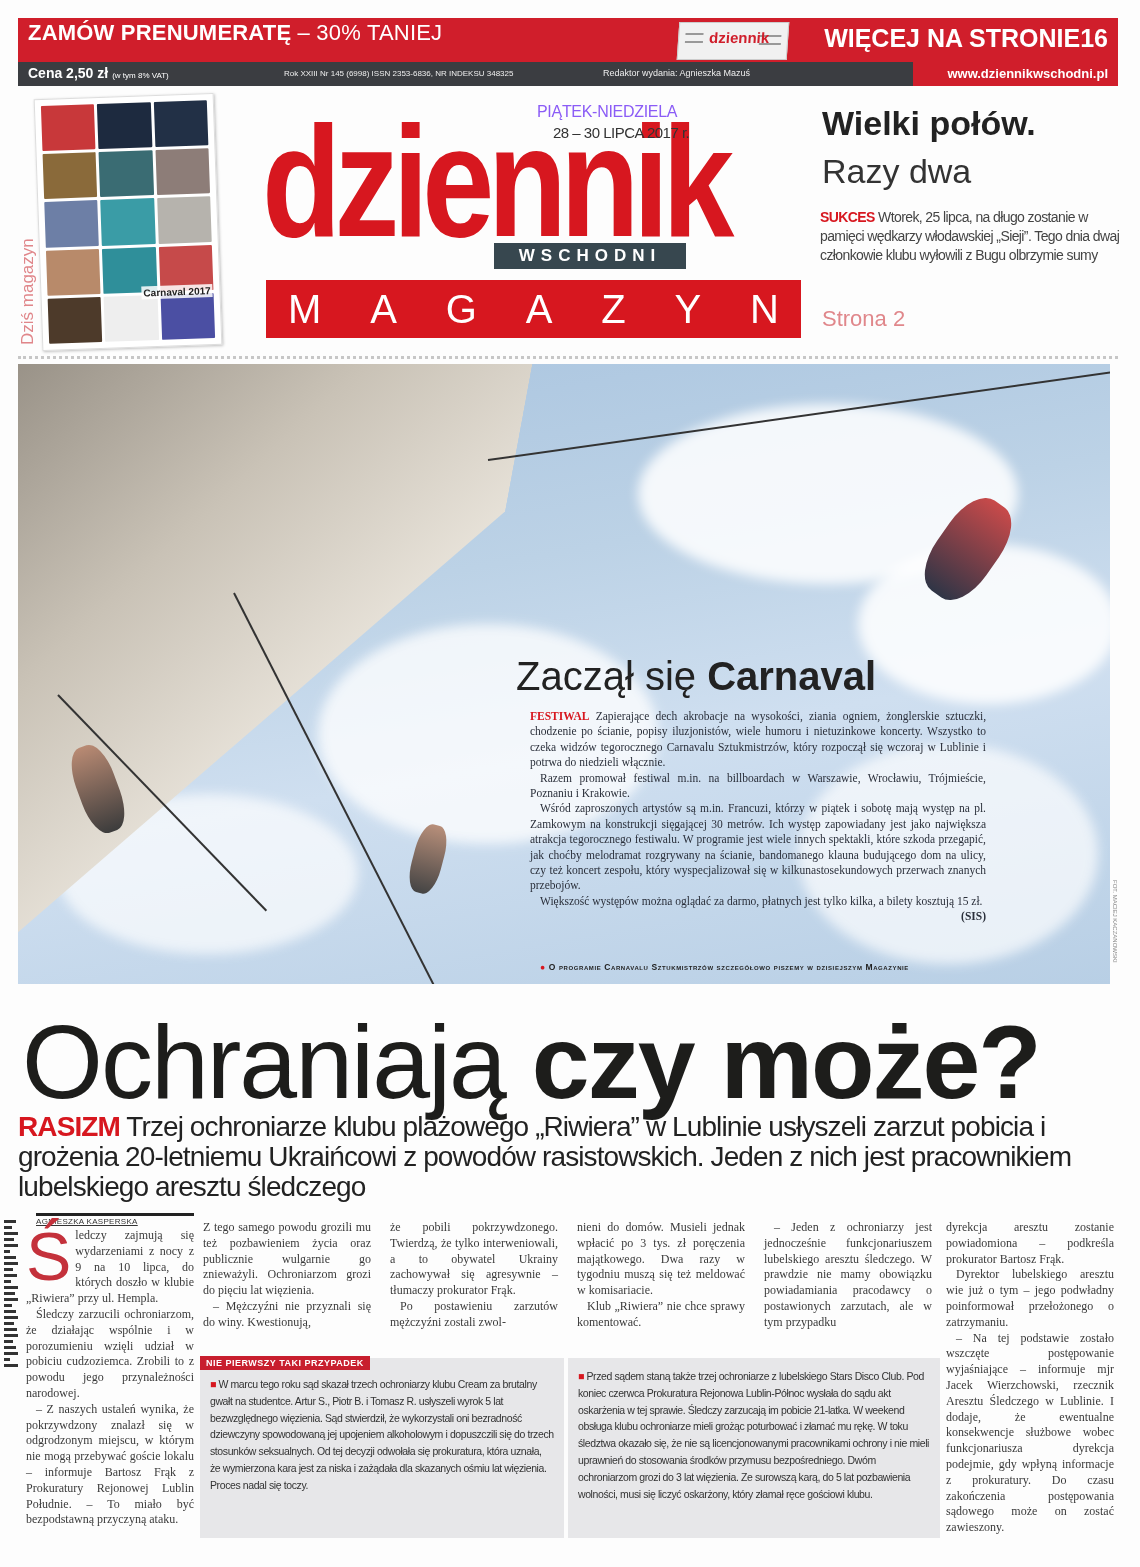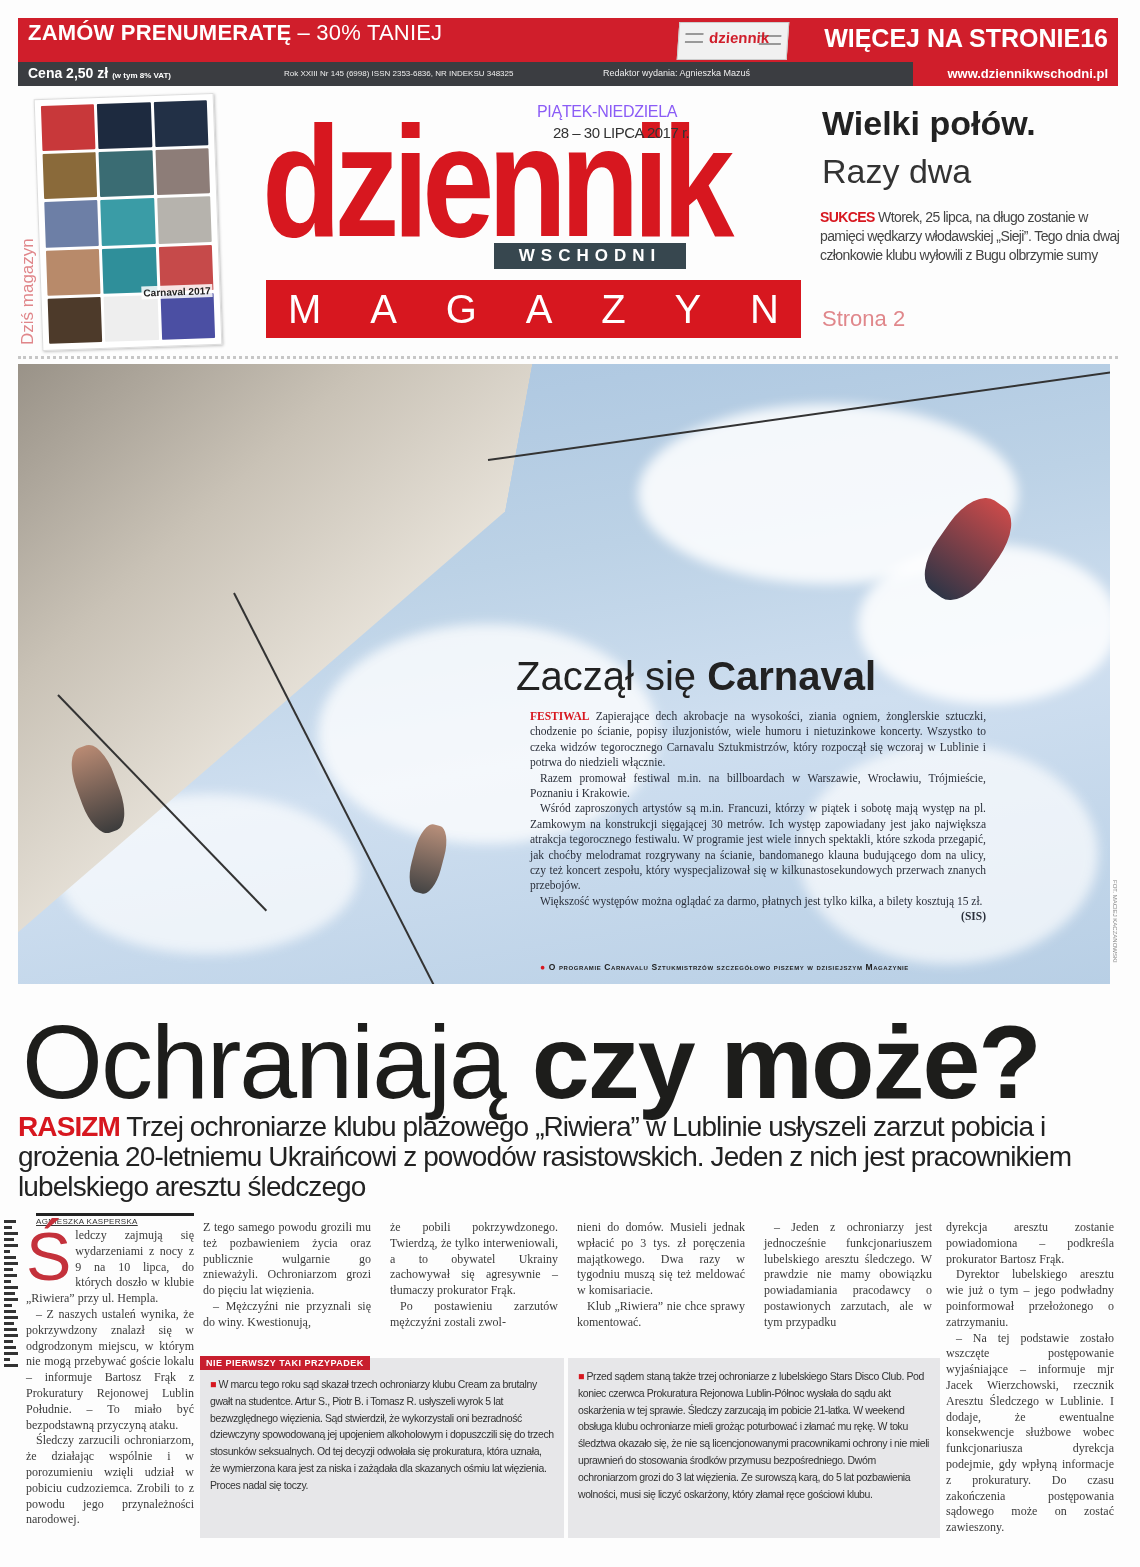--- a/index.html
+++ b/index.html
@@ -11,21 +11,21 @@
   .banner-red { position: absolute; left: 0; top: 0; width: 100%; height: 44px; background: #d01e2b; }
   .banner-dark { position: absolute; left: 0; top: 44px; width: 895px; height: 24px; background: #3b3d41; }
   .banner-red2 { position: absolute; left: 895px; top: 44px; width: 205px; height: 24px; background: #d01e2b; }
   .promo { position: absolute; left: 10px; top: 2px; color: #fff; font-size: 22px; font-weight: bold; letter-spacing: 0.2px; white-space: nowrap; }
   .promo .light { font-weight: normal; }
   .mini-paper { position: absolute; left: 660px; top: 4px; width: 110px; height: 38px; background: #f1f1f1; border: 1px solid #ccc; transform: skewX(-4deg); }
   .mini-paper .logo { position: absolute; left: 30px; top: 6px; color: #d01e2b; font-weight: bold; font-size: 15px; }
   .mini-paper .line { position: absolute; height: 2px; background: #999; }
   .more { position: absolute; right: 10px; top: 6px; color: #fff; font-size: 25px; font-weight: bold; white-space: nowrap; }
   .price { position: absolute; left: 10px; top: 47px; color: #fff; font-size: 14px; font-weight: bold; white-space: nowrap; }
-  .price small { font-size: 8px; font-weight: bold; margin-left: 4px; }
+  .price small { font-size: 8px; font-weight: normal; margin-left: 4px; }
   .issn { position: absolute; left: 266px; top: 51px; color: #eee; font-size: 8px; white-space: nowrap; }
   .editor { position: absolute; left: 585px; top: 50px; color: #eee; font-size: 9px; white-space: nowrap; }
   .url { position: absolute; right: 10px; top: 48px; color: #fff; font-size: 13px; font-weight: bold; white-space: nowrap; }
 
   
   .cover-thumb { position: absolute; left: 38px; top: 96px; width: 180px; height: 252px; background: #fff; border: 1px solid #ddd; transform: rotate(-2deg); box-shadow: 1px 1px 3px rgba(0,0,0,0.25); padding: 6px; }
   .thumb-grid { display: grid; grid-template-columns: 1fr 1fr 1fr; grid-template-rows: repeat(5, 1fr); gap: 3px; width: 100%; height: 100%; }
   .thumb-grid div { border-radius: 1px; }
   .thumb-label { position: absolute; left: 100px; top: 190px; font-size: 10px; font-weight: bold; color: #222; background: rgba(255,255,255,0.85); padding: 1px 2px; }
   .side-label { position: absolute; left: 18px; top: 345px; transform: rotate(-90deg); transform-origin: left top; color: #e0868a; font-size: 17px; white-space: nowrap; }
@@ -210,22 +210,22 @@
     <span style="width:12px"></span>
     <span style="width:14px"></span>
     <span style="width:6px"></span>
     <span style="width:14px"></span>
 </div>
 
 <div class="byline">AGNIESZKA KASPERSKA</div>
 
 <div class="col" style="left:26px;top:1228px;">
   <p class="noindent"><span class="dropcap">Ś</span><span>ledczy zajmują się wydarzeniami z nocy z 9 na 10 lipca, do których doszło w klubie „Riwiera” przy ul. Hempla.</span></p>
+  <p>Śledczy zarzucili ochroniarzom, że działając wspólnie i w porozumieniu wzięli udział w pobiciu cudzoziemca. Zrobili to z powodu jego przynależności narodowej.</p>
   <p>– Z naszych ustaleń wynika, że pokrzywdzony znalazł się w odgrodzonym miejscu, w którym nie mogą przebywać goście lokalu – informuje Bartosz Frąk z Prokuratury Rejonowej Lublin Południe. – To miało być bezpodstawną przyczyną ataku.</p>
-  <p>Śledczy zarzucili ochroniarzom, że działając wspólnie i w porozumieniu wzięli udział w pobiciu cudzoziemca. Zrobili to z powodu jego przynależności narodowej.</p>
 </div>
 
 <div class="col" style="left:203px;top:1220px;">
   <p class="noindent">Z tego samego powodu grozili mu też pozbawieniem życia oraz publicznie wulgarnie go znieważyli. Ochroniarzom grozi do pięciu lat więzienia.</p>
   <p>– Mężczyźni nie przyznali się do winy. Kwestionują,</p>
 </div>
 
 <div class="col" style="left:390px;top:1220px;">
   <p class="noindent">że pobili pokrzywdzonego. Twierdzą, że tylko interweniowali, a to obywatel Ukrainy zachowywał się agresywnie – tłumaczy prokurator Frąk.</p>
   <p>Po postawieniu zarzutów mężczyźni zostali zwol-</p>

